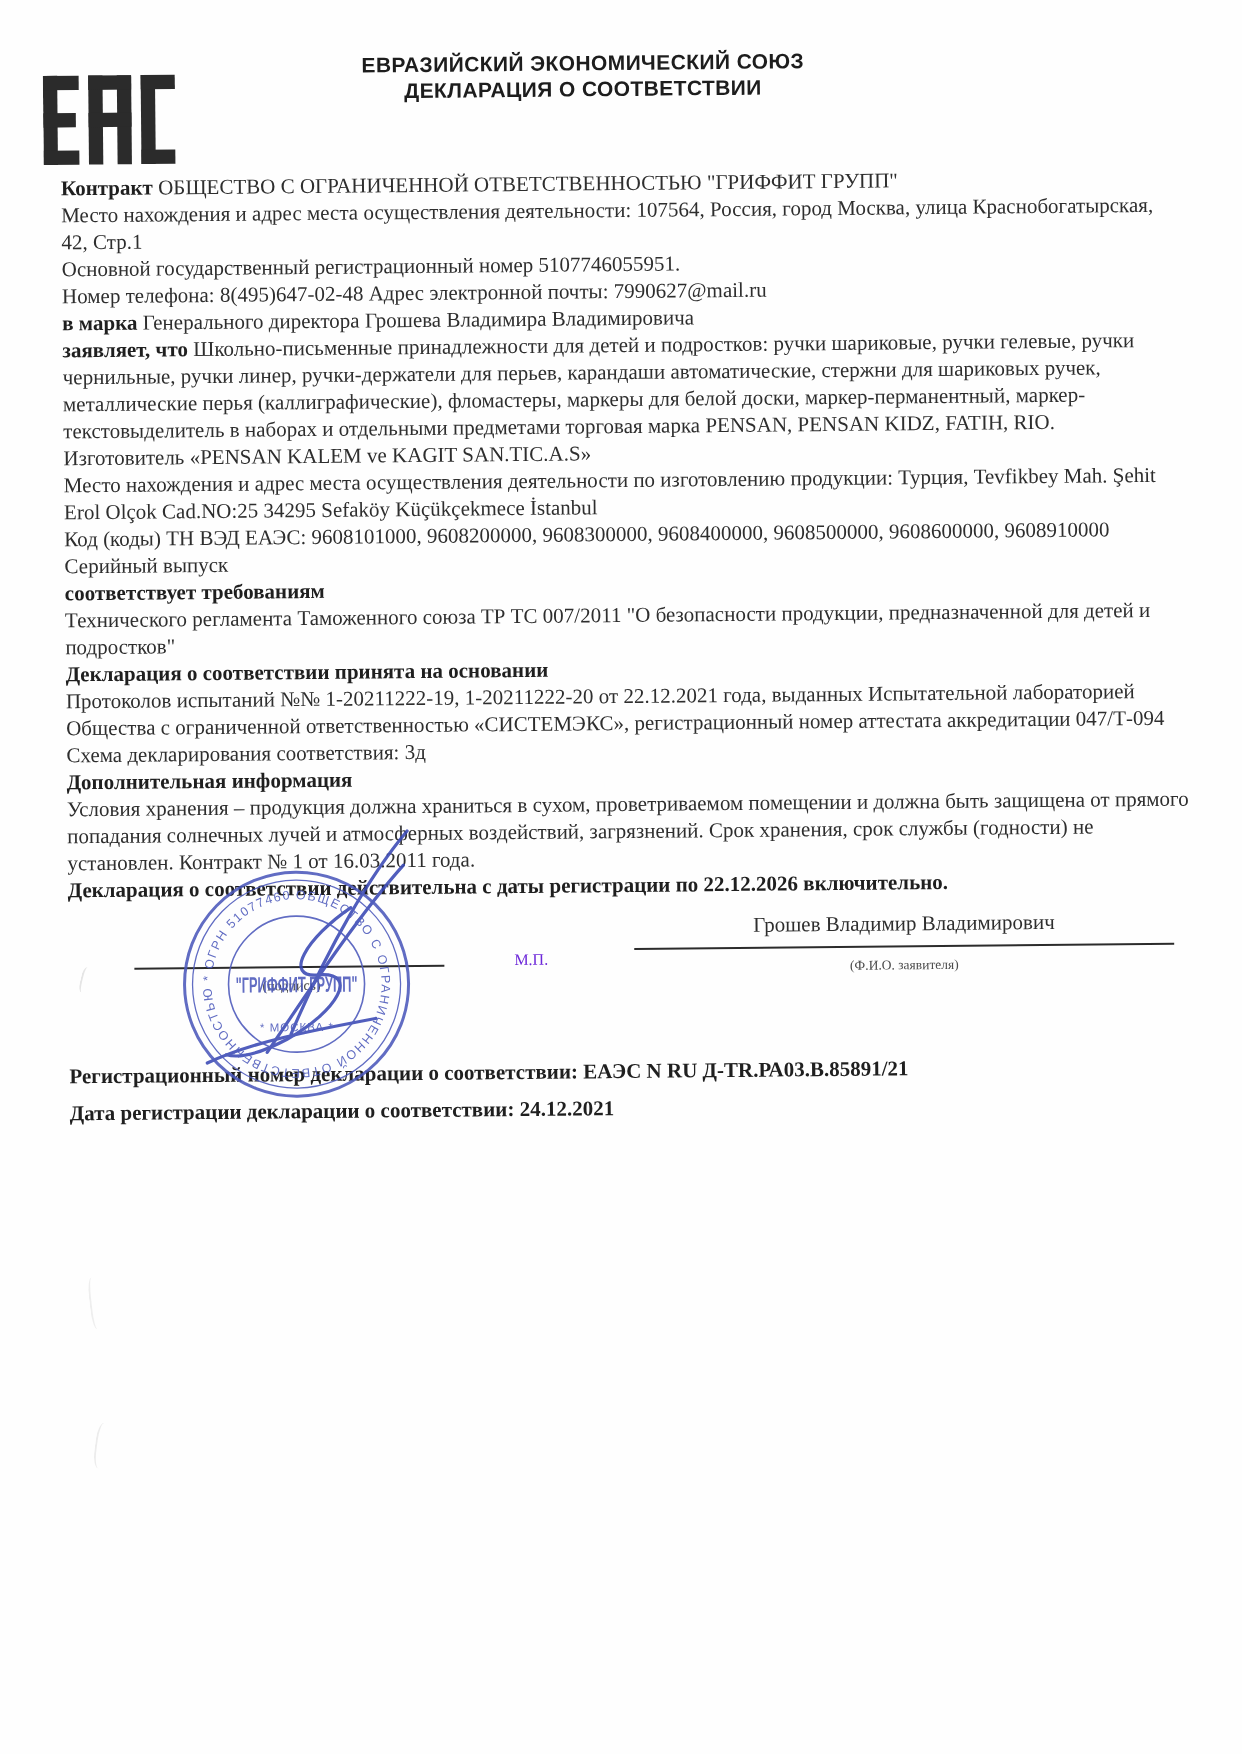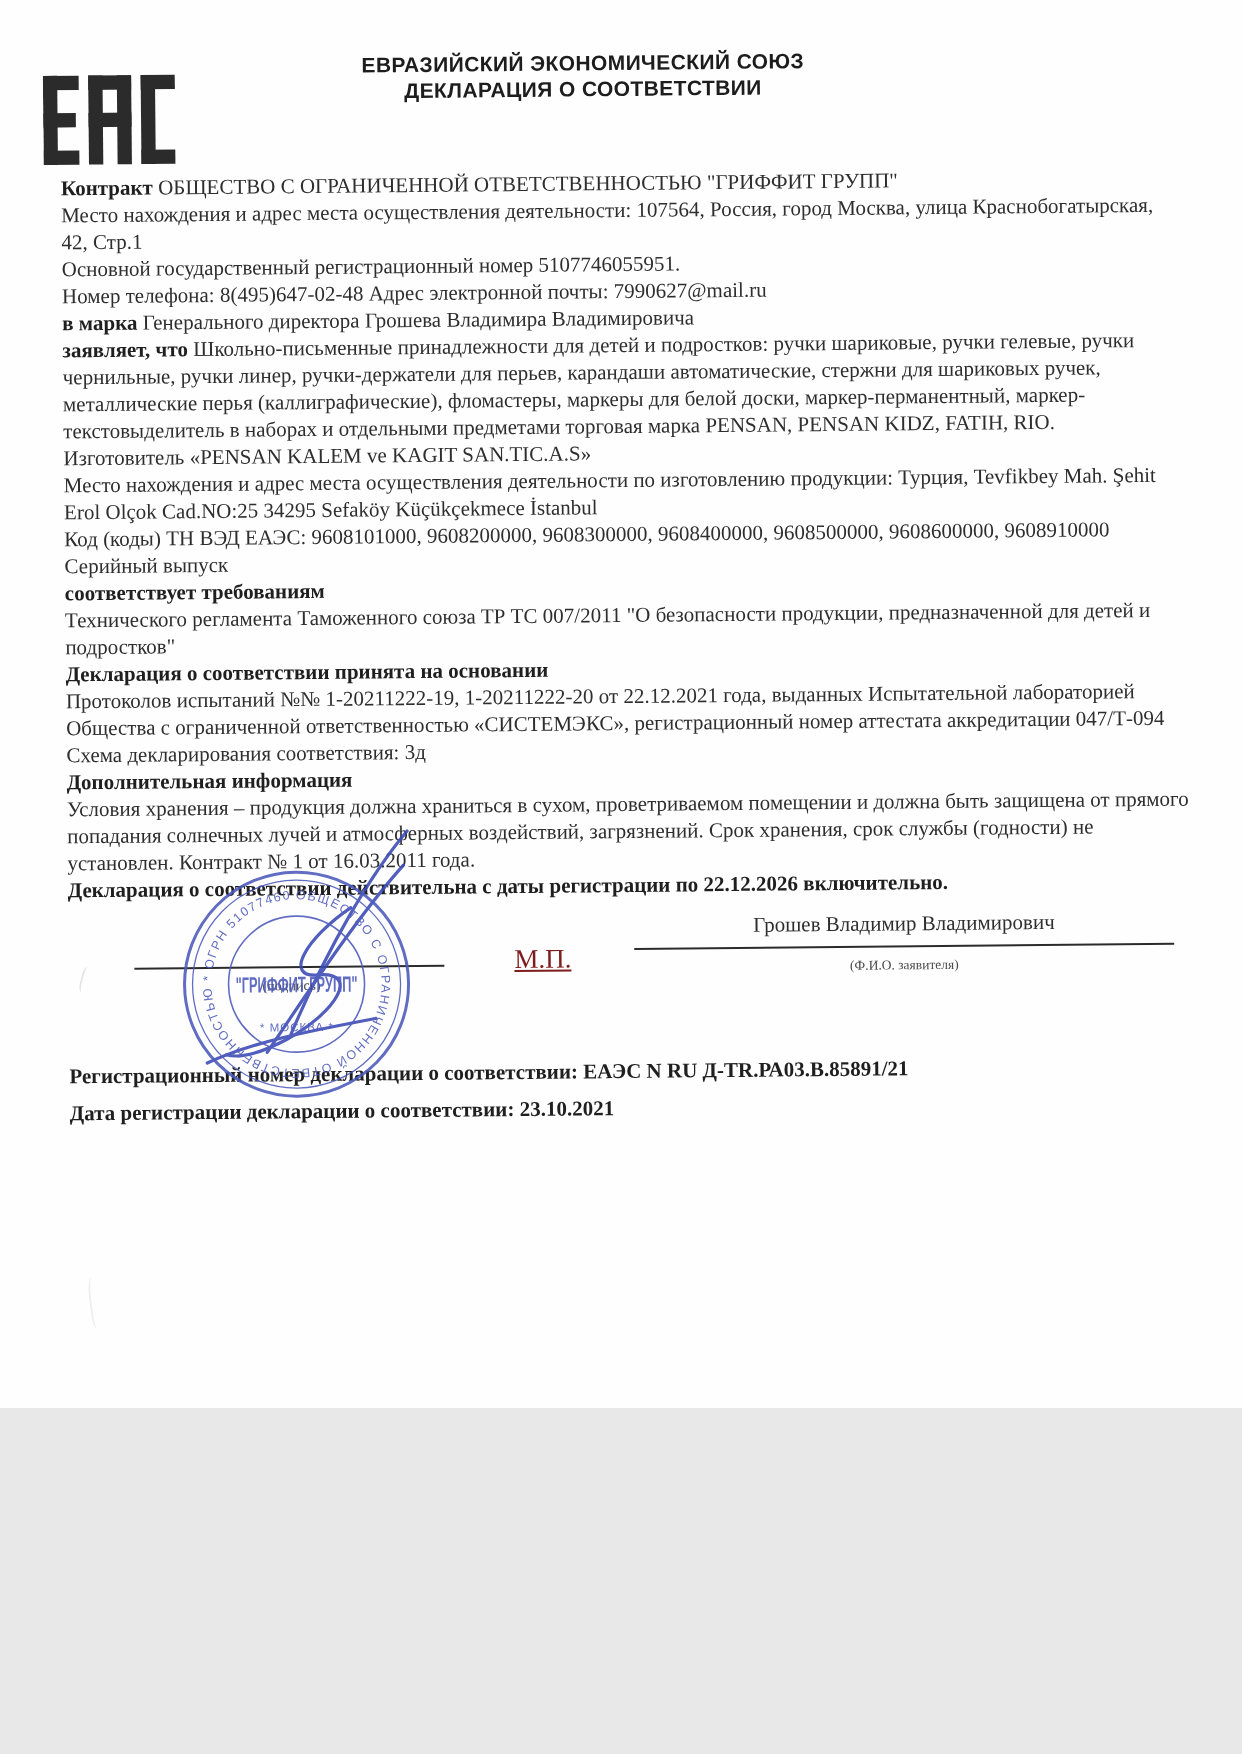--- a/index.html
+++ b/index.html
@@ -1,17 +1,17 @@
 <!DOCTYPE html>
 <html><head>
 <meta charset="utf-8">
 <style>
   html,body { margin:0; padding:0; background:#e8e8e8; }
   .page {
-    position:relative; width:1242px; height:1408px; margin:0 auto;
+    position:relative; width:1242px; height:1754px; margin:0 auto;
     background:#fefefe; overflow:hidden;
     font-family:"Liberation Serif", serif; color:#2e2e2e;
   }
   .tilt { position:absolute; inset:0; transform:rotate(-0.55deg); transform-origin:620px 300px; }
 
   .eac-logo { position:absolute; left:45px; top:60px; }
   .doc-title {
     position:absolute; left:330px; top:50px; width:510px; text-align:center;
     font-family:"Liberation Sans", sans-serif; font-weight:bold;
     font-size:21px; line-height:26px; letter-spacing:0.4px; color:#1d1d1d;
@@ -19,21 +19,21 @@
 
   .content { position:absolute; left:62px; top:170px; width:1122px; font-size:21px; line-height:27px; }
   .content p { margin:0; }
   .gap  { margin-top:7px; }
   .gap2 { margin-top:5px; }
   b, .bold { font-weight:bold; color:#1f1f1f; }
 
   .sig-row { position:relative; height:128px; margin-top:12px; }
   .sign-line-left { position:absolute; left:66px; top:52px; width:310px; border-bottom:2px solid #2b2b2b; }
   .sign-caption { position:absolute; left:148px; top:58px; width:150px; text-align:center; font-size:14px; color:#4a4a4a; }
-  .mp-label { position:absolute; left:446px; top:34px; font-size:27px; color:#7f1d1d;text-decoration:underline; }
+  .mp-label { position:absolute; left:446px; top:34px; font-size:16px; color:#6d28d9; }
   .fio-block { position:absolute; left:566px; top:2px; width:540px; text-align:center; }
   .fio-name { font-size:21px; color:#2e2e2e; }
   .fio-line { border-bottom:2px solid #2b2b2b; margin-top:8px; }
   .fio-caption { margin-top:4px; font-size:13.5px; color:#4a4a4a; }
 
   .stamp-sig { position:absolute; left:78px; top:-88px; width:302px; height:322px; z-index:3; pointer-events:none; opacity:0.88; }
 
   .reg-block { margin-top:14px; }
   .reg-block p { line-height:37px; }
 
@@ -128,21 +128,21 @@
             <path d="M 262,6 C 226,48 182,120 144,208"></path>
             <path d="M 258,40 C 216,86 172,150 120,226"></path>
             <path d="M 205,82 C 160,112 136,152 172,149 C 214,146 190,186 140,213 C 113,227 93,232 79,228"></path>
             <path d="M 60,236 C 106,215 162,205 229,193"></path>
           </g>
         </svg>
       </div>
 
       <div class="reg-block">
         <p class="bold"><span>Регистрационный номер декларации о соответствии:</span> <span>ЕАЭС N RU Д-TR.РА03.В.85891/21</span></p>
-        <p class="bold"><span>Дата регистрации декларации о соответствии:</span> <span>23.10.2021</span></p>
+        <p class="bold"><span>Дата регистрации декларации о соответствии:</span> <span>24.12.2021</span></p>
       </div>
 
     </div>
 
     <div class="artifact a1"></div>
     <div class="artifact a2"></div>
     <div class="artifact a3"></div>
   </div>
 </div>
 

